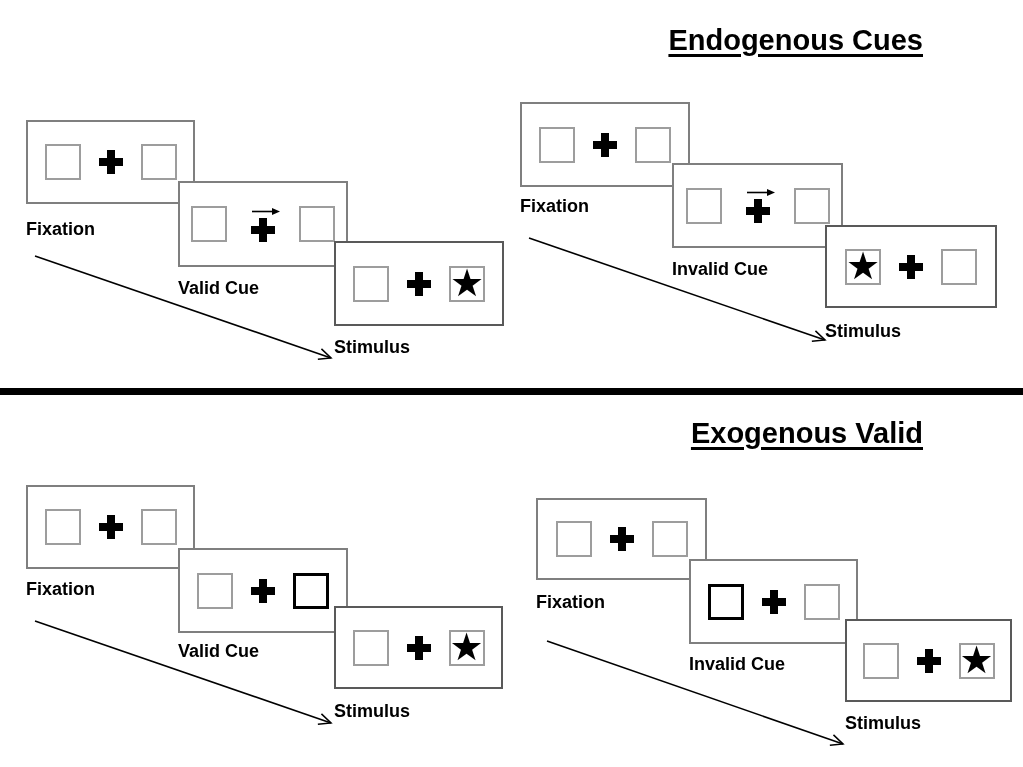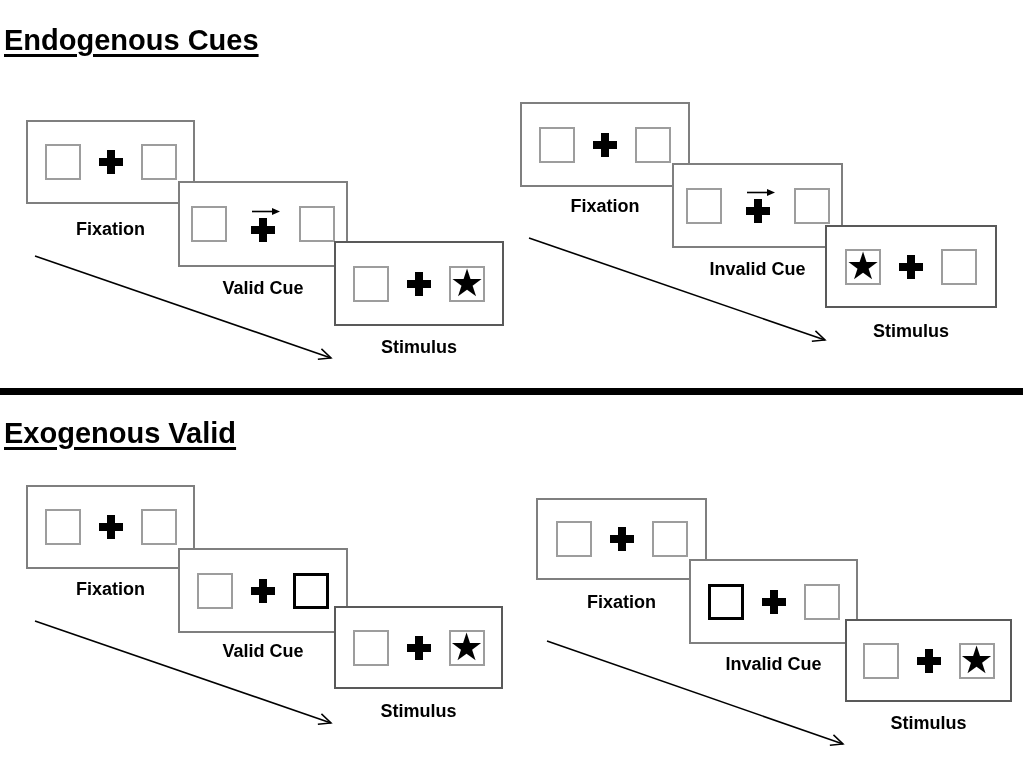--- a/index.html
+++ b/index.html
@@ -1,21 +1,21 @@
 <!DOCTYPE html>
 <html><head>
 <meta charset="utf-8">
 <style>
   html,body{margin:0;padding:0;background:#fff;}
   .stage{
     position:relative;width:1023px;height:767px;background:#ffffff;
     font-family:"Liberation Sans",sans-serif;color:#000;overflow:hidden;
   }
   .title{
-    position:absolute;left:4px;width:907px;text-align:left;
+    position:absolute;left:16px;width:907px;text-align:right;
     font-size:29px;font-weight:700;letter-spacing:0px;
     text-decoration:underline;text-decoration-thickness:2.5px;text-underline-offset:4px;
     z-index:3;
   }
   .divider{
     position:absolute;left:0;width:1023px;height:7px;background:#000;z-index:3;
   }
   .arrows-layer{position:absolute;left:0;top:0;z-index:0;pointer-events:none;}
   .panel{
     position:absolute;background:#fff;border:2px solid #7f7f7f;box-sizing:border-box;
@@ -30,21 +30,21 @@
   .plus{position:relative;width:24px;height:24px;flex:0 0 auto;}
   .plus::before{content:"";position:absolute;left:8px;top:0;width:8px;height:24px;background:#000;}
   .plus::after{content:"";position:absolute;left:0;top:8px;width:24px;height:8px;background:#000;}
   .stack{display:flex;flex-direction:column;align-items:center;gap:2px;flex:0 0 auto;}
   .cue-arrow{display:block;margin-left:6px;}
   .star{
     font-size:38px;line-height:30px;font-weight:400;color:#000;
     display:block;transform:translateY(-1px);
   }
   .plabel{
-    position:absolute;text-align:center;font-size:18px;font-weight:700;z-index:2;line-height:24px;
+    position:absolute;font-size:18px;font-weight:700;z-index:2;line-height:24px;
   }
 </style>
 </head>
 <body>
 
 <div class="stage">
 
   <div class="title" style="top:24px">Endogenous Cues</div>
   <div class="title" style="top:417px">Exogenous Valid</div>
 

